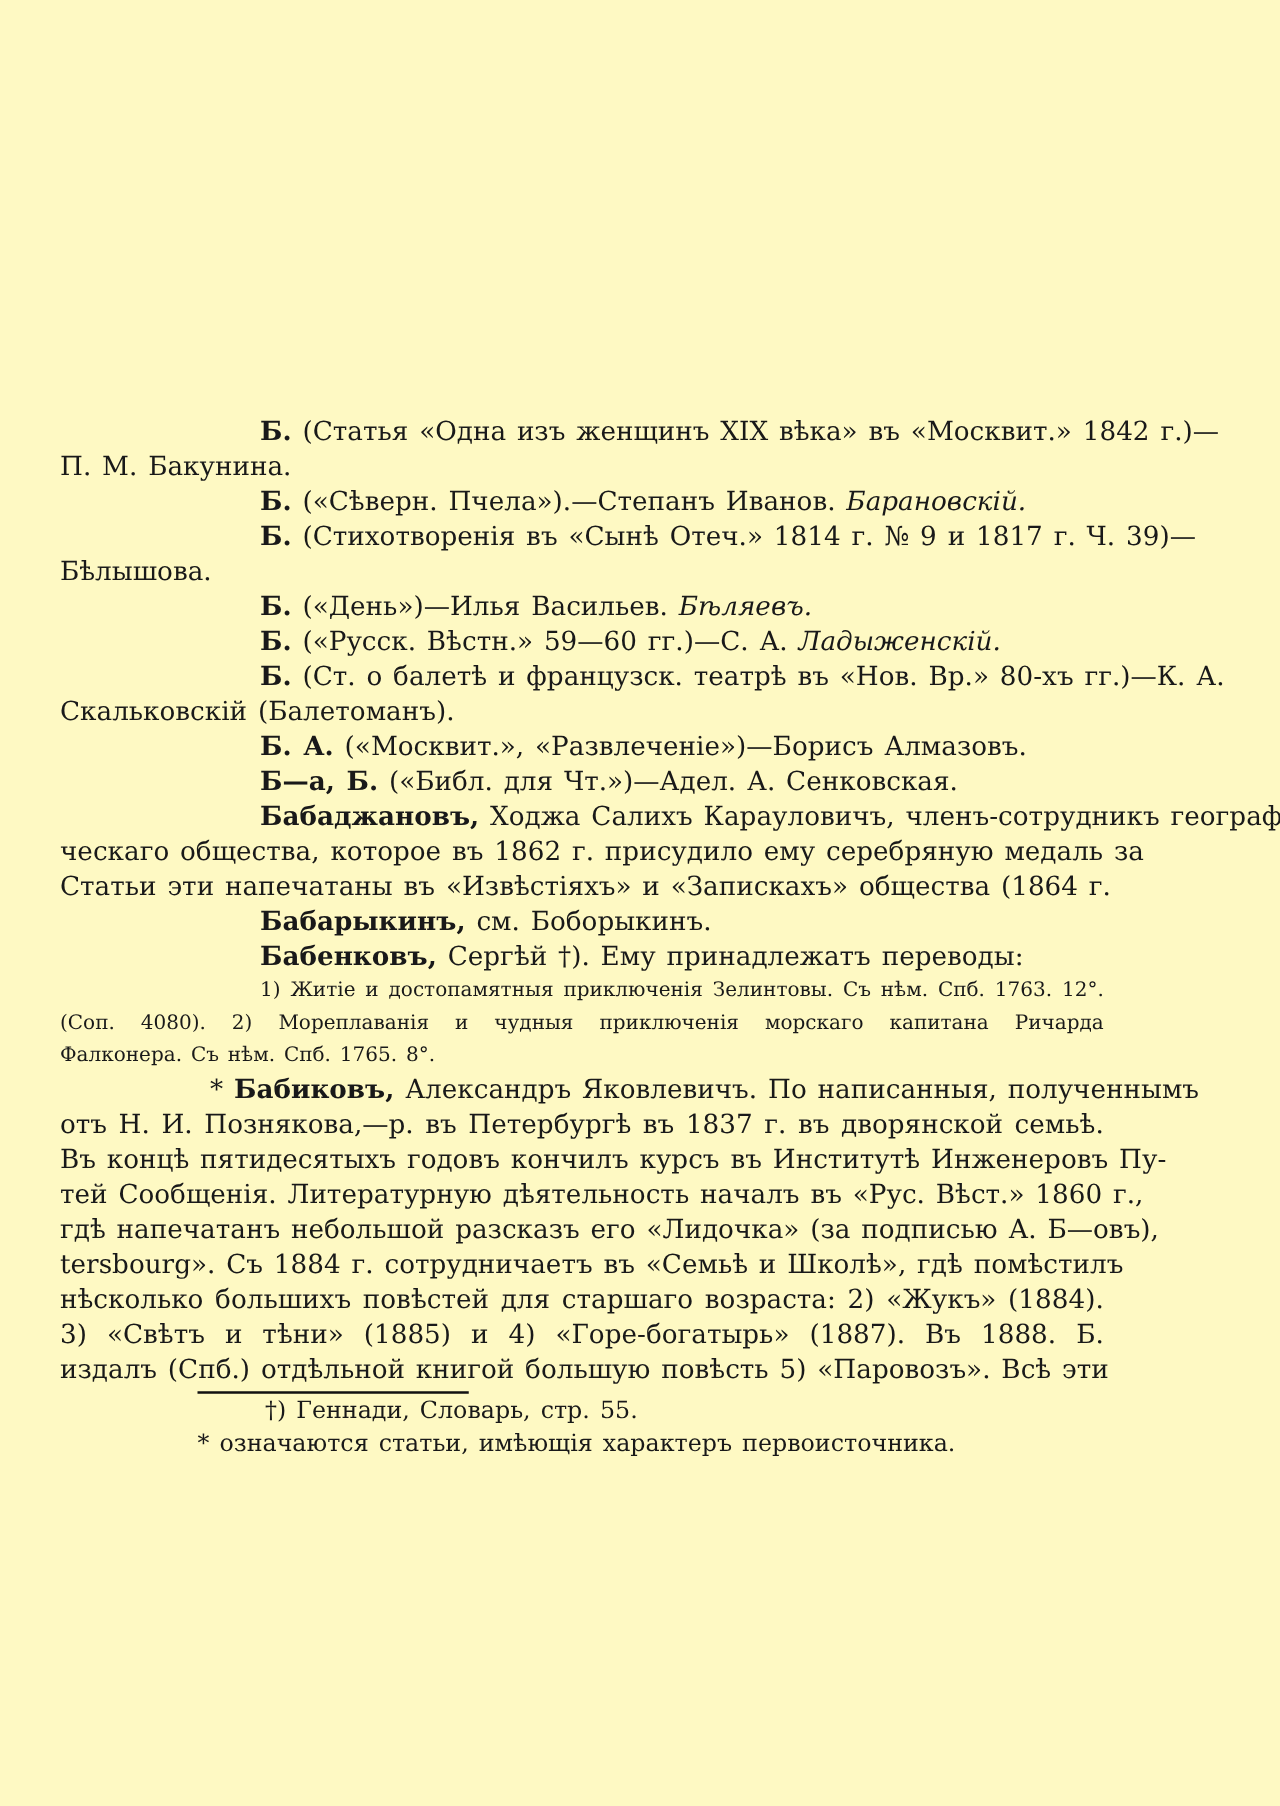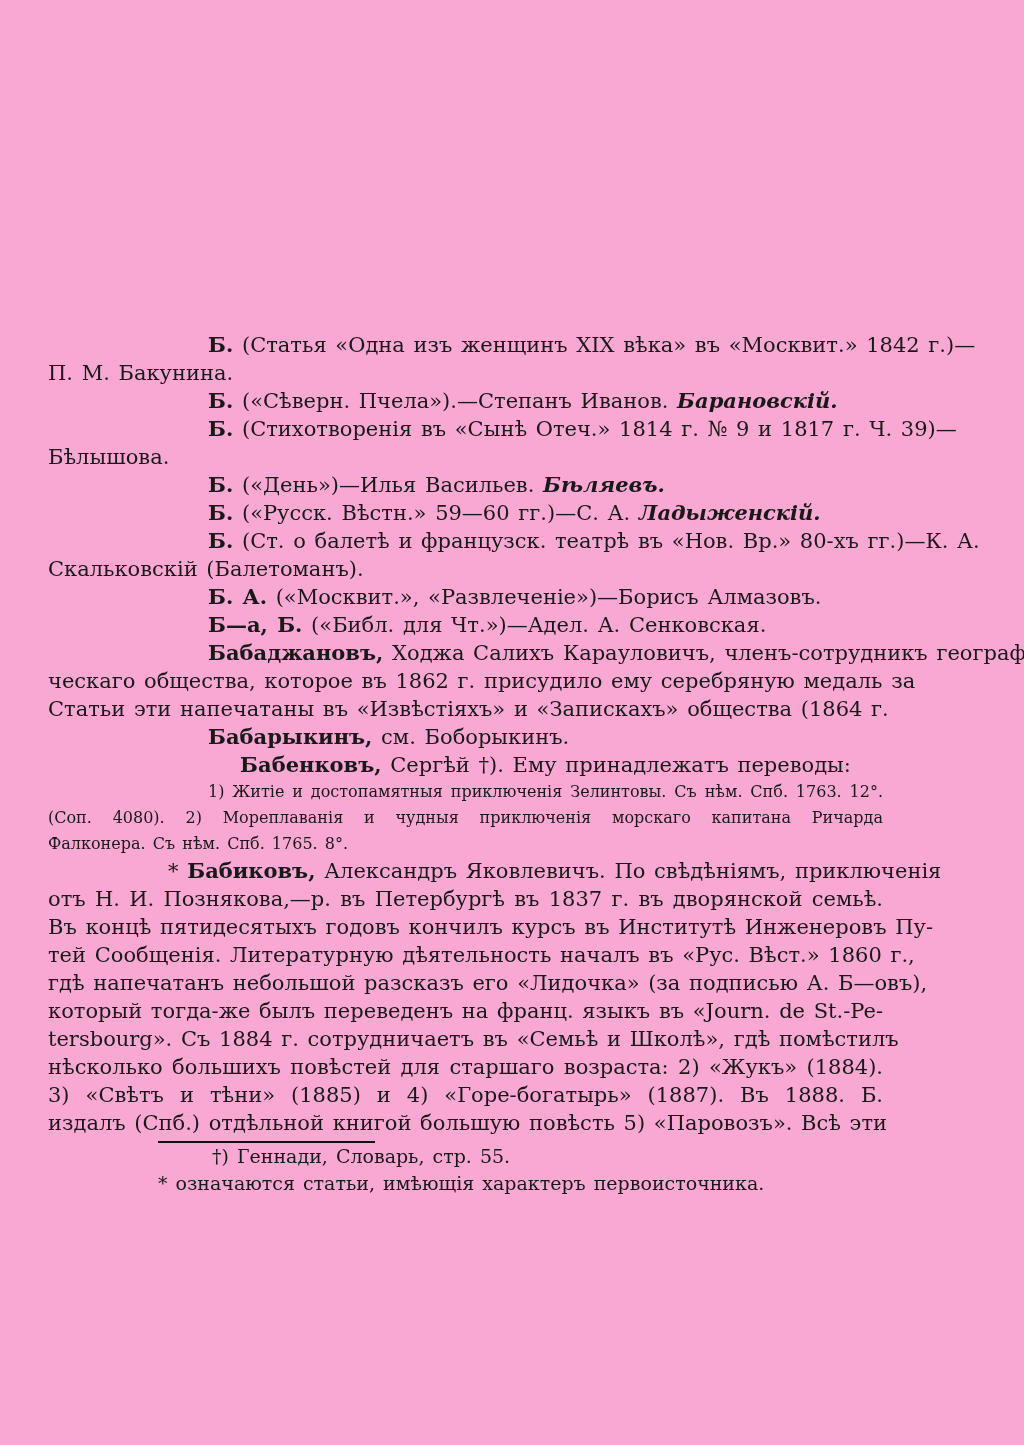--- a/index.html
+++ b/index.html
@@ -4,21 +4,21 @@
 <style>
   html, body {
     margin: 0;
     padding: 0;
     background: #fcfcfc;
   }
   .page {
     position: relative;
     width: 1024px;
     height: 1445px;
-    background: #f9a8d4;
+    background: #fef9c3;
     overflow: hidden;
     font-family: "DejaVu Serif", "Liberation Serif", serif;
     color: #191919;
   }
   .text-block {
     position: absolute;
     left: 48px;
     top: 331px;
     width: 835px;
   }
@@ -30,21 +30,21 @@
   .line.just {
     text-align: justify;
     text-align-last: justify;
   }
   .block.main .line { font-size: 21px; line-height: 28px; }
   .block.small .line { font-size: 16px; line-height: 26px; }
   .block.foot .line { font-size: 19px; line-height: 27px; }
   .r-n { font-style: normal; font-weight: normal; }
   .r-b { font-weight: bold; }
   .r-i { }
-  .r-bi { font-style: italic; font-weight: bold; }
+  .r-bi { font-style: italic; font-weight: normal; }
   .rule {
     margin-top: 4px;
     margin-left: 110px;
     width: 217px;
     height: 0;
     border-top: 2px solid #111;
   }
   .footnote-area { margin-top: 0; }
 </style>
 </head>
@@ -61,34 +61,33 @@
         <div class="line" style="padding-left: 160px;"><span class="r-b">Б.</span><span class="r-n"> («День»)—Илья Васильев. </span><span class="r-bi">Бѣляевъ.</span></div>
         <div class="line" style="padding-left: 160px;"><span class="r-b">Б.</span><span class="r-n"> («Русск. Вѣстн.» 59—60 гг.)—</span><span class="r-i">С. А. </span><span class="r-bi">Ладыженскій.</span></div>
         <div class="line just" style="padding-left: 160px;"><span class="r-b">Б.</span><span class="r-n"> (Ст. о балетѣ и французск. театрѣ въ «Нов. Вр.» 80-хъ гг.)—К. А.</span></div>
         <div class="line"><span class="r-n">Скальковскій (</span><span class="r-i">Балетоманъ</span><span class="r-n">).</span></div>
         <div class="line" style="padding-left: 160px;"><span class="r-b">Б. А.</span><span class="r-n"> («Москвит.», «Развлеченіе»)—</span><span class="r-i">Борисъ Алмазовъ.</span></div>
         <div class="line" style="padding-left: 160px;"><span class="r-b">Б—а, Б.</span><span class="r-n"> («Библ. для Чт.»)—</span><span class="r-i">Адел. А. Сенковская.</span></div>
         <div class="line just" style="padding-left: 160px;"><span class="r-b">Бабаджановъ,</span><span class="r-n"> Ходжа Салихъ Карауловичъ, членъ-сотрудникъ географи-</span></div>
         <div class="line just"><span class="r-n">ческаго общества, которое въ 1862 г. присудило ему серебряную медаль за</span></div>
         <div class="line just"><span class="r-n">Статьи эти напечатаны въ «Извѣстіяхъ» и «Запискахъ» общества (1864 г.</span></div>
         <div class="line" style="padding-left: 160px;"><span class="r-b">Бабарыкинъ,</span><span class="r-n"> см. </span><span class="r-i">Боборыкинъ.</span></div>
-        <div class="line" style="padding-left: 160px; text-align: center;"><span class="r-b">Бабенковъ,</span><span class="r-n"> Сергѣй †). Ему принадлежатъ переводы:</span></div>
+        <div class="line" style="padding-left: 160px;"><span class="r-b">Бабенковъ,</span><span class="r-n"> Сергѣй †). Ему принадлежатъ переводы:</span></div>
       </div>
     <div class="block small">
         <div class="line just" style="padding-left: 160px;"><span class="r-n">1) </span><span class="r-i">Житіе и достопамятныя приключенія Зелинтовы.</span><span class="r-n"> Съ нѣм. Спб. 1763. 12°.</span></div>
         <div class="line just"><span class="r-n">(Соп. 4080). 2) </span><span class="r-i">Мореплаванія и чудныя приключенія морскаго капитана Ричарда</span></div>
         <div class="line"><span class="r-i">Фалконера.</span><span class="r-n"> Съ нѣм. Спб. 1765. 8°.</span></div>
       </div>
     <div class="block main">
-        <div class="line just" style="padding-left: 120px;"><span class="r-n">* </span><span class="r-b">Бабиковъ,</span><span class="r-n"> Александръ Яковлевичъ. </span><span class="r-i">По свѣдѣніямъ, приключенія</span></div>
+        <div class="line just" style="padding-left: 120px;"><span class="r-n">* </span><span class="r-b">Бабиковъ,</span><span class="r-n"> Александръ Яковлевичъ. </span><span class="r-i">По написанныя, полученнымъ</span></div>
         <div class="line just"><span class="r-i">отъ Н. И. Познякова,</span><span class="r-n">—р. въ Петербургѣ въ 1837 г. въ дворянской семьѣ.</span></div>
         <div class="line just"><span class="r-n">Въ концѣ пятидесятыхъ годовъ кончилъ курсъ въ Институтѣ Инженеровъ Пу-</span></div>
         <div class="line just"><span class="r-n">тей Сообщенія. Литературную дѣятельность началъ въ «Рус. Вѣст.» 1860 г.,</span></div>
         <div class="line just"><span class="r-n">гдѣ напечатанъ небольшой разсказъ его «</span><span class="r-i">Лидочка</span><span class="r-n">» (за подписью </span><span class="r-i">А. Б—овъ</span><span class="r-n">),</span></div>
-        <div class="line just"><span class="r-n">который тогда-же былъ переведенъ на франц. языкъ въ «Journ. de St.-Pe-</span></div>
         <div class="line just"><span class="r-n">tersbourg». Съ 1884 г. сотрудничаетъ въ «Семьѣ и Школѣ», гдѣ помѣстилъ</span></div>
         <div class="line just"><span class="r-n">нѣсколько большихъ повѣстей для старшаго возраста: 2) «</span><span class="r-i">Жукъ</span><span class="r-n">» (1884).</span></div>
         <div class="line just"><span class="r-n">3) «</span><span class="r-i">Свѣтъ и тѣни</span><span class="r-n">» (1885) и 4) «</span><span class="r-i">Горе-богатырь</span><span class="r-n">» (1887). Въ 1888. Б.</span></div>
         <div class="line just"><span class="r-n">издалъ (Спб.) отдѣльной книгой большую повѣсть 5) «</span><span class="r-i">Паровозъ</span><span class="r-n">». Всѣ эти</span></div>
       </div>
     <div class="footnote-area">
       <div class="rule" style="margin-left: 110px; width: 217px;"></div>
       <div class="block foot">
           <div class="line" style="padding-left: 164px;"><span class="r-n">†) </span><span class="r-i">Геннади,</span><span class="r-n"> Словарь, стр. 55.</span></div>
           <div class="line" style="padding-left: 110px;"><span class="r-n">* означаются статьи, имѣющія характеръ </span><span class="r-i">первоисточника.</span></div>

